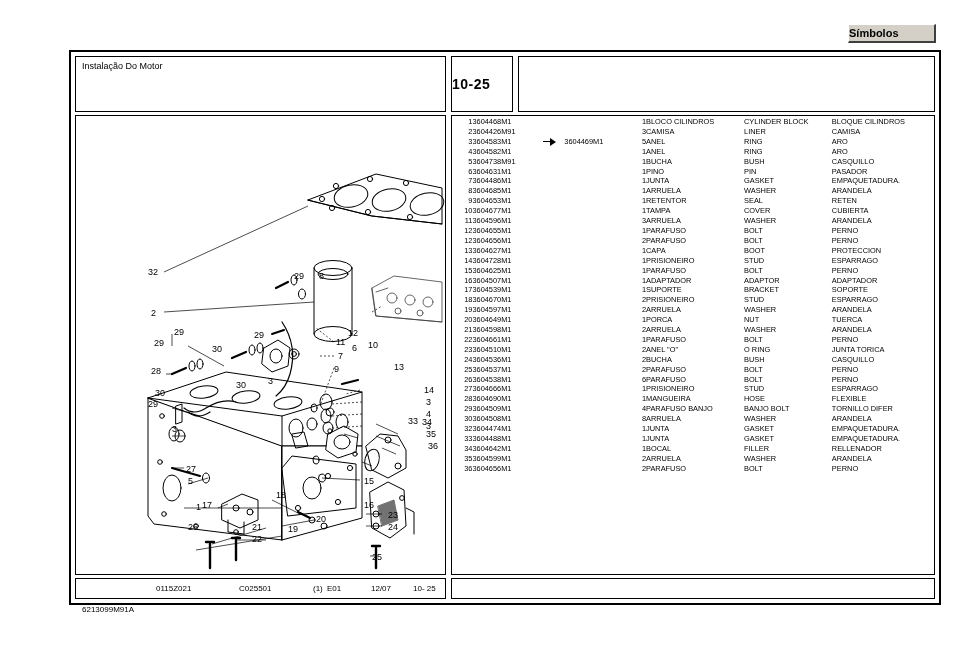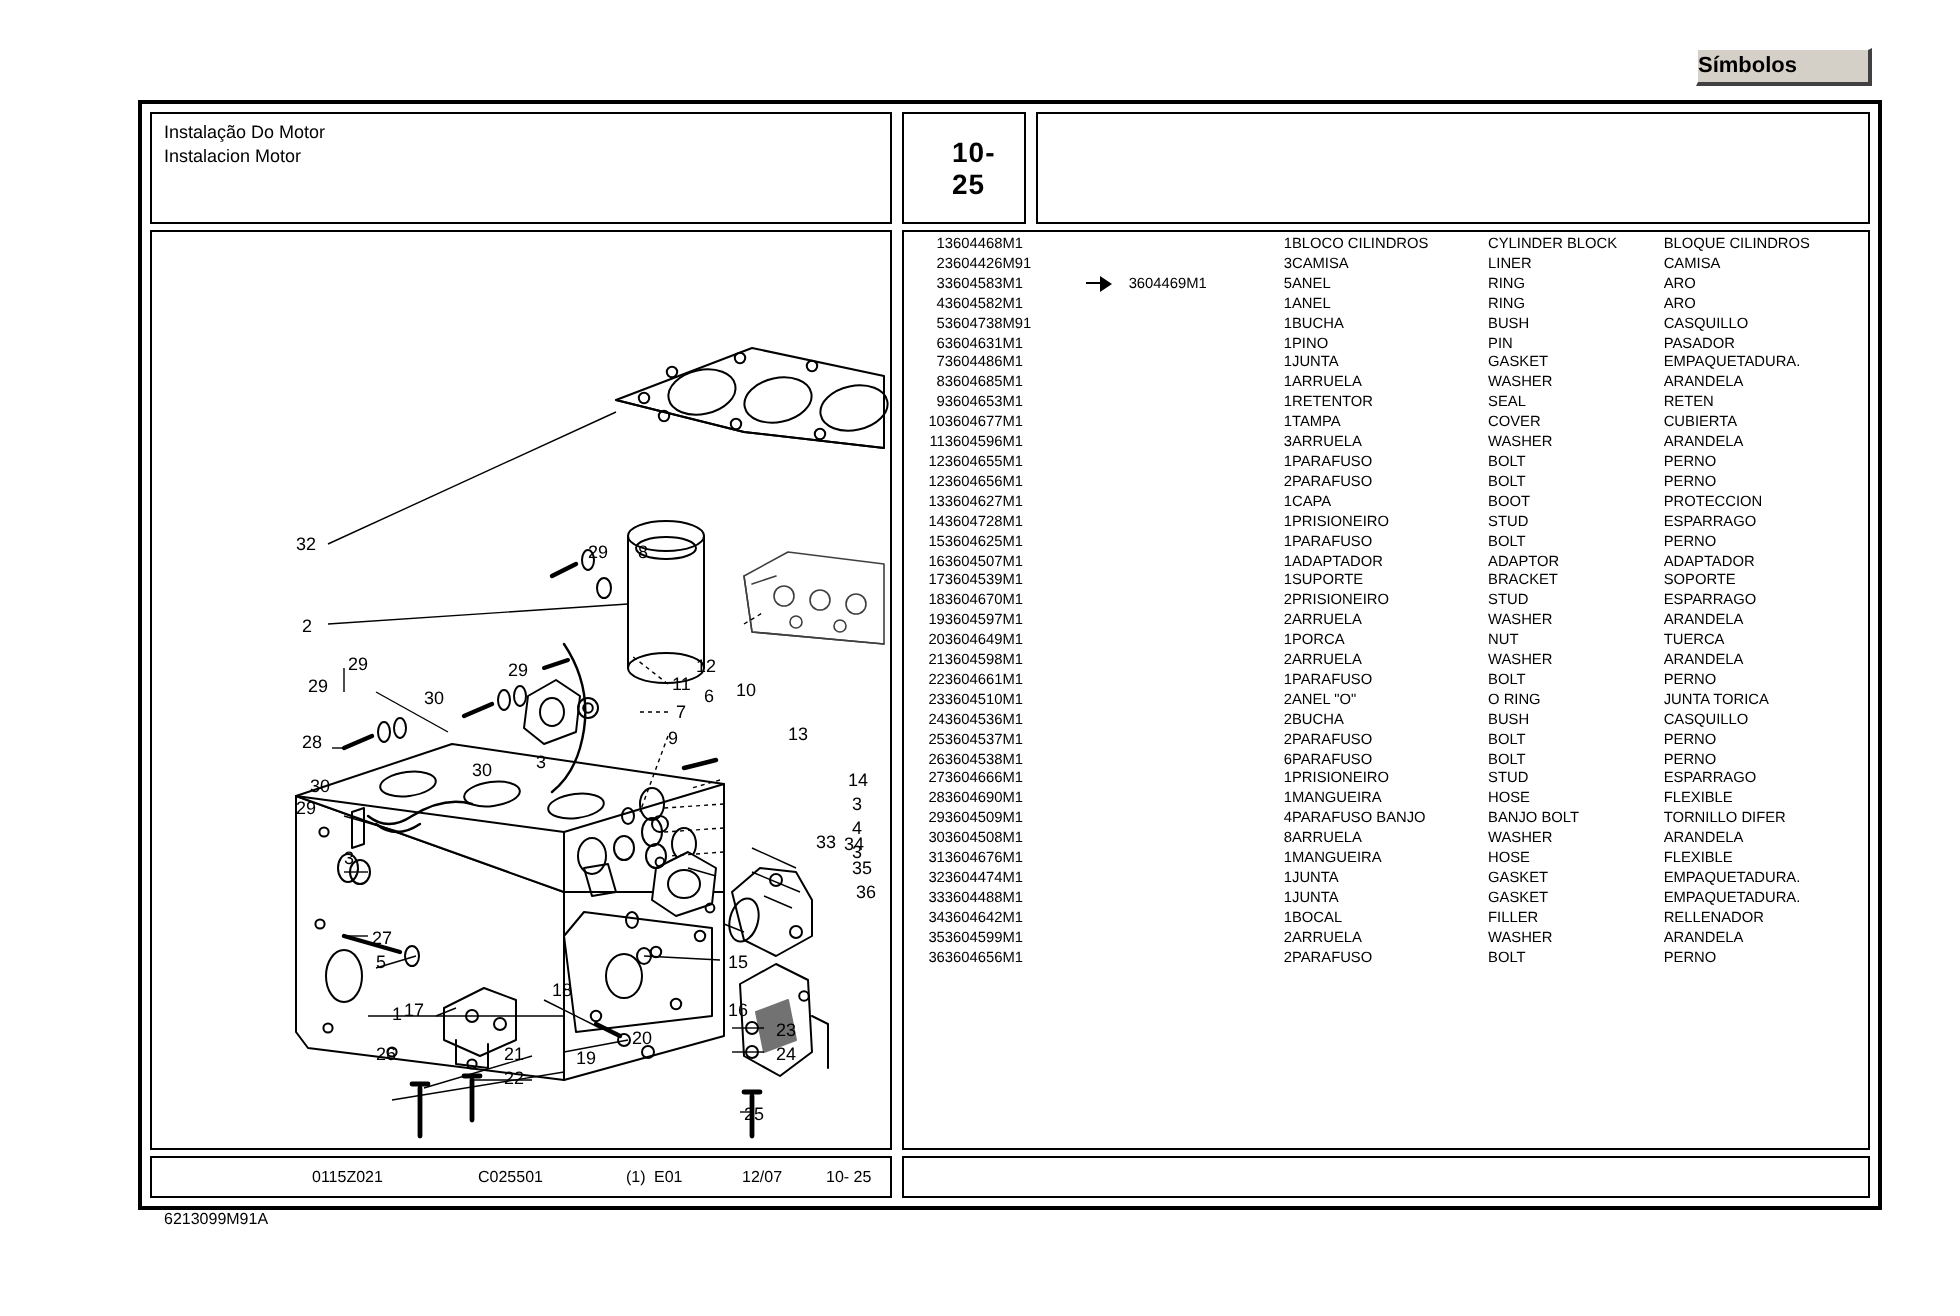--- a/index.html
+++ b/index.html
@@ -70,21 +70,20 @@
     top: 4px;
     width: 62px;
     height: 56px;
     border: 1px solid #000;
     box-sizing: border-box;
     display: flex;
     align-items: center;
     font-size: 14px;
     font-weight: bold;
     letter-spacing: 0.5px;
-    padding-left: 24px;
   }
   #header-blank-box {
     position: absolute;
     left: 447px;
     top: 4px;
     width: 417px;
     height: 56px;
     border: 1px solid #000;
     box-sizing: border-box;
   }
@@ -204,21 +203,20 @@
 <body>
 
 <div id="symbols-tab">
   <span>Símbolos</span>
 </div>
 
 <div id="page-frame">
 
   <div id="title-box">
     <div class="title-line">Instalação Do Motor</div>
-    <div class="title-line">Instalacion Motor</div>
   </div>
 
   <div id="pagenum-box">
     <span>10-25</span>
   </div>
 
   <div id="header-blank-box"></div>
 
   <div id="diagram-pane">
     <svg id="diagram-svg" width="369" height="458" viewBox="0 0 369 458">
@@ -769,30 +767,20 @@
             <td class="c-idx">30</td>
             <td class="c-pn">3604508M1</td>
             <td class="c-sym"></td>
             <td class="c-alt"></td>
             <td class="c-qty">8</td>
             <td class="c-pt">ARRUELA</td>
             <td class="c-en">WASHER</td>
             <td class="c-es">ARANDELA</td>
           </tr>
           <tr>
-            <td class="c-idx">31</td>
-            <td class="c-pn">3604676M1</td>
-            <td class="c-sym"></td>
-            <td class="c-alt"></td>
-            <td class="c-qty">1</td>
-            <td class="c-pt">MANGUEIRA</td>
-            <td class="c-en">HOSE</td>
-            <td class="c-es">FLEXIBLE</td>
-          </tr>
-          <tr>
             <td class="c-idx">32</td>
             <td class="c-pn">3604474M1</td>
             <td class="c-sym"></td>
             <td class="c-alt"></td>
             <td class="c-qty">1</td>
             <td class="c-pt">JUNTA</td>
             <td class="c-en">GASKET</td>
             <td class="c-es">EMPAQUETADURA.</td>
           </tr>
           <tr>

